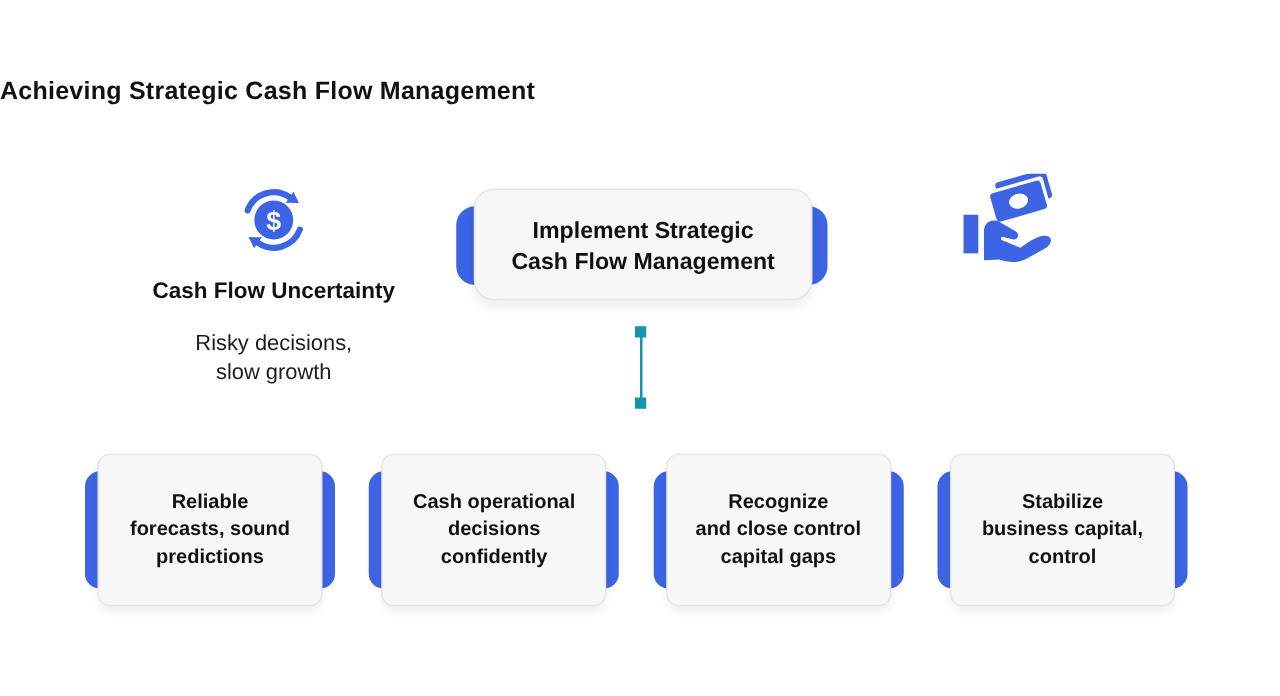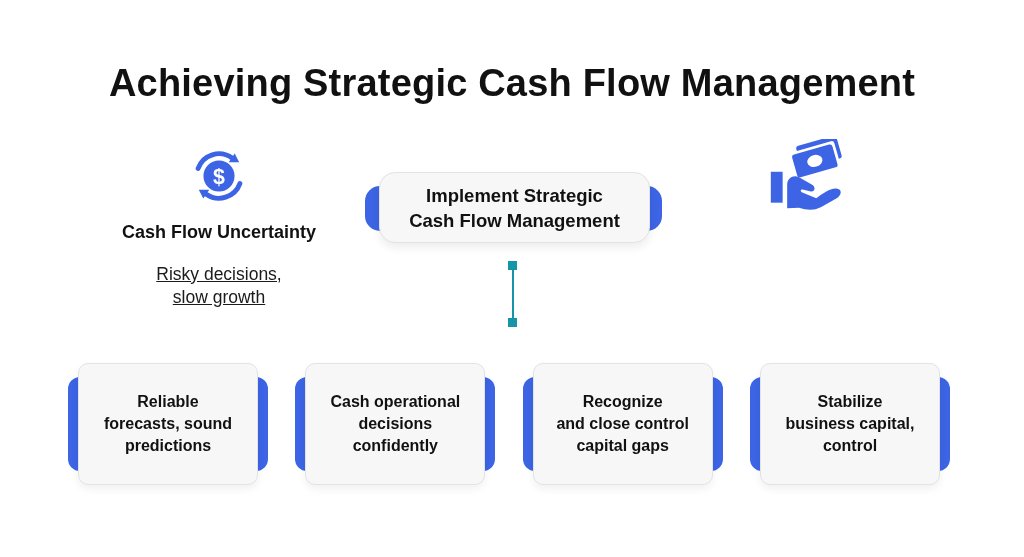--- a/index.html
+++ b/index.html
@@ -15,43 +15,43 @@
   body {
     width: 1024px; height: 557px;
     background: var(--background);
     font-family: "Liberation Sans", "DejaVu Sans", sans-serif;
     color: var(--text);
     position: relative;
     overflow: hidden;
   }
   .title {
     position: absolute; top: 62px; left: 0; width: 100%;
-    text-align: center; font-size: 38px; font-weight: bold;
+    text-align: left; font-size: 20px; font-weight: bold;
     letter-spacing: 0.2px;
   }
   .feature { position: absolute; width: 250px; text-align: center; }
   .feature-left { left: 94px; top: 142px; }
   .feature-right { left: 684px; top: 140px; }
   .feature .icon-wrap { height: 68px; display: flex; align-items: center; justify-content: center; }
   .feature h3 { margin: 12px 0 20px; font-size: 18px; font-weight: bold; }
-  .feature p { margin: 0; font-size: 17.5px; line-height: 23px; white-space: pre-line; color: #1b1b1b; text-decoration: underline; }
+  .feature p { margin: 0; font-size: 17.5px; line-height: 23px; white-space: pre-line; color: #1b1b1b; }
 
   .accent {
     position: absolute; background: var(--accent-blue);
     z-index: 0;
   }
   .card {
     background: var(--card-bg);
     border: 1.5px solid var(--card-border);
     box-shadow: 0 5px 9px rgba(0,0,0,0.07);
     display: flex; align-items: center; justify-content: center;
     z-index: 1; font-weight: bold; text-align: center; white-space: pre-line;
   }
 
-  .center-node { position: absolute; left: 365px; top: 172px; width: 297px; height: 71px; }
+  .center-node { position: absolute; left: 365px; top: 151px; width: 297px; height: 89px; }
   .center-node .accent { top: 14px; bottom: 12px; width: 32px; border-radius: 15px; }
   .center-node .accent-left { left: 0; }
   .center-node .accent-right { right: 0; }
   .center-node .card {
     position: absolute; left: 14px; right: 12px; top: 0; bottom: 0;
     border-radius: 16px; font-size: 18.5px; line-height: 25px;
   }
 
   .connector-line {
     position: absolute; left: 512px; top: 266px; width: 2px; height: 56px;

